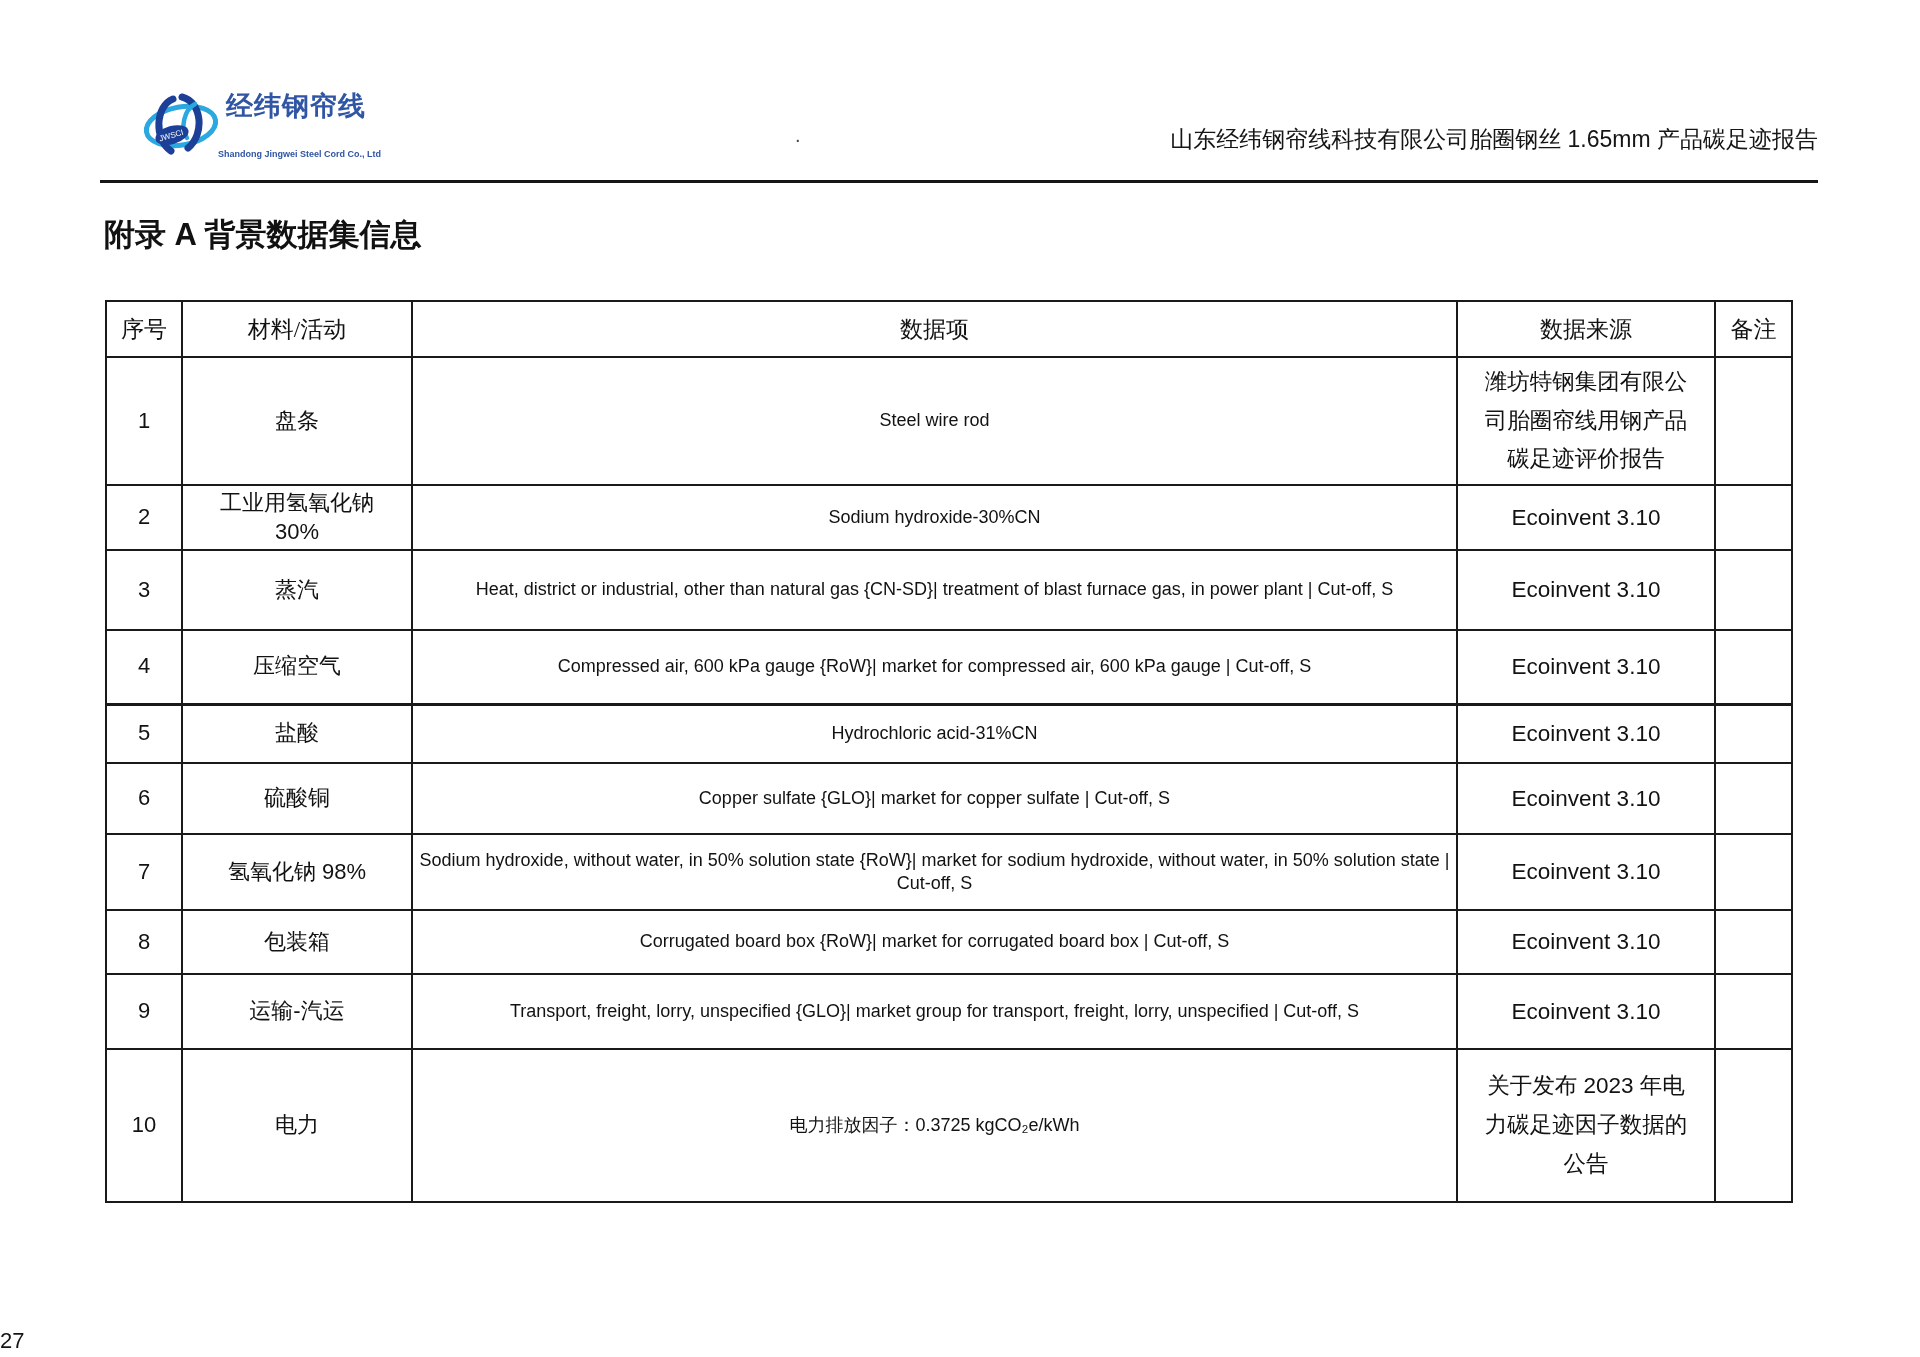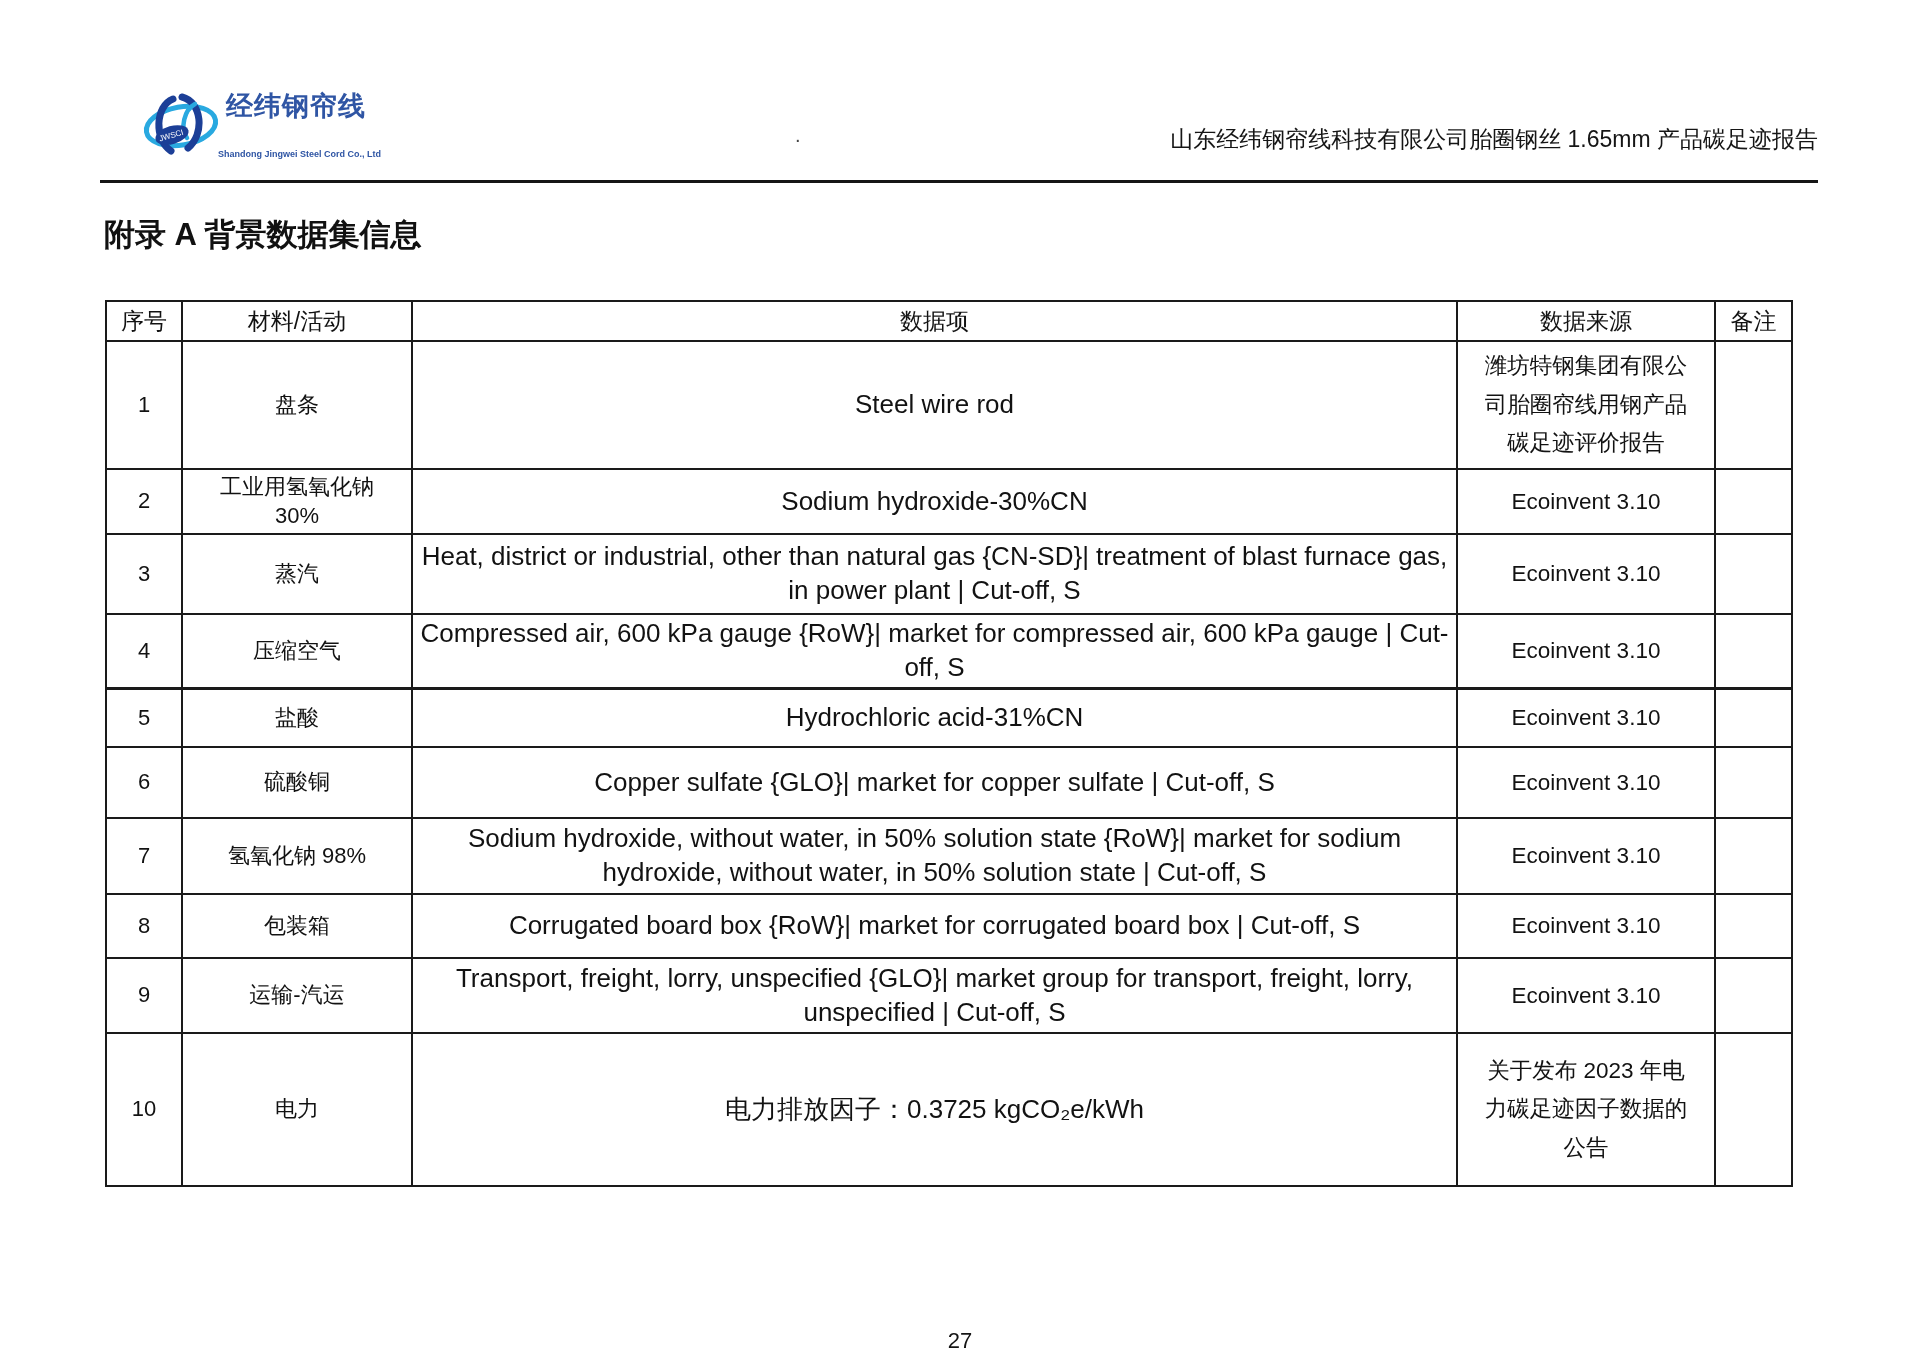--- a/index.html
+++ b/index.html
@@ -44,40 +44,40 @@
   th, td {
     border: 2px solid #1a1a1a;
     text-align: center; vertical-align: middle;
     font-weight: normal;
     color: #121212;
     overflow: hidden;
   }
   th { font-size: 23px; }
   td { font-size: 22px; line-height: 1.3; }
   td.mat  { padding: 2px 24px; font-size: 22px; margin-top: 31px; }
-  td.item { padding: 2px 3px; font-size: 26px; }
+  td.item { padding: 2px 3px; font-size: 18px; }
   td.src  { padding: 2px 20px; font-size: 22.5px; border-radius: 19px; }
   td.src.multiline { line-height: 1.72; }
-  tr.hrow  { height: 40px; }
+  tr.hrow  { height: 56px; font-family: Liberation Serif, serif; }
   tr.r1  { height: 128px; }
   tr.r2  { height: 65px; }
   tr.r3  { height: 80px; }
   tr.r4  { height: 74px; }
   tr.r4 td { border-bottom-width: 3px; }
   tr.r5  { height: 59px; }
   tr.r6  { height: 71px; }
   tr.r7  { height: 76px; }
   tr.r8  { height: 64px; }
   tr.r9  { height: 75px; }
   tr.r10 { height: 153px; }
 
   
   .footer-pageno {
     position: absolute; left: 0; top: 1328px; width: 1920px;
-    text-align: center; font-size: 22px; color: #141414;
+    font-size: 22px; color: #141414;
   }
 </style>
 </head>
 <body>
 
 <div class="page">
 
   <div class="logo">
     <svg width="78" height="64" viewBox="0 0 78 64" aria-hidden="true">
       <g fill="none" stroke-linecap="round">

